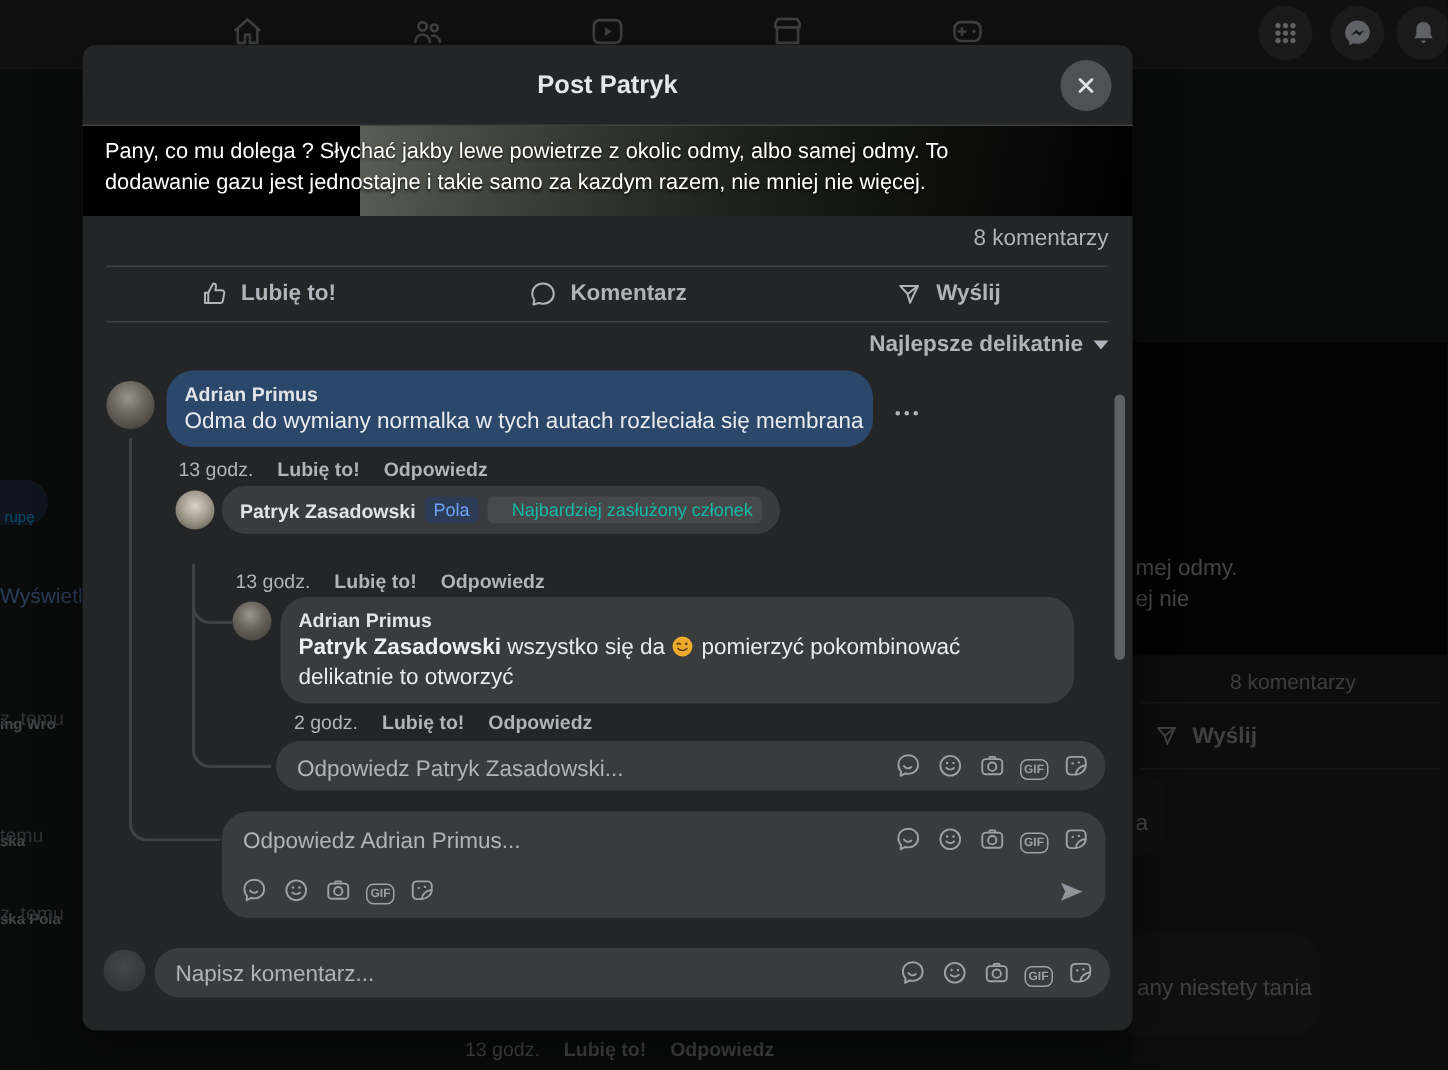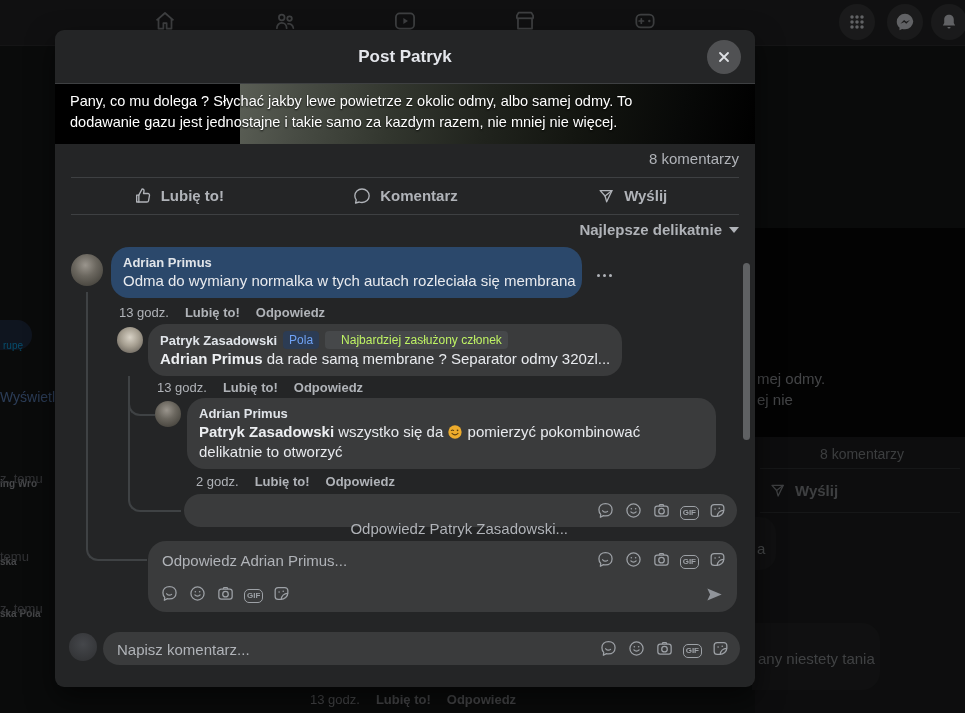--- a/index.html
+++ b/index.html
@@ -41,21 +41,21 @@
   .av-self{background:radial-gradient(circle at 50% 40%,#45474b 0%,#2e2f31 100%);}
   .bubble{border-radius:18px;padding:7px 12px;box-sizing:border-box;}
   .bub-gray{background:#3a3b3c;}
   .bub-blue{background:#2b486b;}
   .c-name{font-size:13px;font-weight:600;color:#e0e4e9;line-height:17px;white-space:nowrap;}
   .c-text{font-size:15px;color:#e8eaee;line-height:20px;}
   .nowrap{white-space:nowrap;}
   .mention{font-weight:700;color:#eceef1;}
   .chip{display:inline-block;font-size:12px;font-weight:500;border-radius:4px;padding:2px 6px;line-height:14px;}
   .chip-autor{background:#2c3c54;color:#6fa2f5;}
-  .chip-member{background:#46484a;color:#bef264;padding-left:16px;}
+  .chip-member{background:#46484a;color:#14b8a6;padding-left:16px;}
   .name-row{display:flex;align-items:center;gap:6px;}
   .meta{display:flex;gap:16px;font-size:13px;color:#b0b3b8;align-items:center;}
   .meta .lnk{font-weight:700;cursor:pointer;}
   .dotsicon{display:flex;gap:3px;align-items:center;cursor:pointer;padding:6px;}
   .dotsicon i{width:3px;height:3px;border-radius:50%;background:#b0b3b8;display:block;}
   .tline{border-left:2px solid #3f4244;}
   .tline.curve{border-bottom:2px solid #3f4244;border-bottom-left-radius:12px;}
   .pill{background:#3a3b3c;border-radius:17px;}
   .pill input,#composer input{background:transparent;border:none;outline:none;color:#e4e6eb;font-size:15px;font-family:"Liberation Sans",sans-serif;}
   .pill input::placeholder,#composer input::placeholder{color:#b0b3b8;opacity:1;}
@@ -319,21 +319,20 @@
       <span class="lnk">Odpowiedz</span>
     </div>
 
     <div class="abs avatar av-patryk" style="left:62px;top:297px;width:26px;height:26px"></div>
     <div class="abs bubble bub-gray" style="left:93px;top:294px">
       <div class="name-row">
         <span class="c-name">Patryk Zasadowski</span>
         <span class="chip chip-autor">Pola</span>
         <span class="chip chip-member">Najbardziej zasłużony członek</span>
       </div>
-      <div class="c-text nowrap"><span class="mention">Adrian Primus</span><span> da rade samą membrane ? Separator odmy 320zl...</span></div>
     </div>
     <div class="abs meta" style="left:102px;top:350px">
       <span>13 godz.</span>
       <span class="lnk">Lubię to!</span>
       <span class="lnk">Odpowiedz</span>
     </div>
 
     <div class="abs avatar av-adrian" style="left:100px;top:371px;width:26px;height:26px"></div>
     <div class="abs bubble bub-gray" style="left:132px;top:368px;width:529px">
       <div class="c-name">Adrian Primus</div>
@@ -341,21 +340,21 @@
             <use href="#i-wink"></use>
           </svg><span> pomierzyć pokombinować delikatnie to otworzyć</span></div>
     </div>
     <div class="abs meta" style="left:141px;top:444px">
       <span>2 godz.</span>
       <span class="lnk">Lubię to!</span>
       <span class="lnk">Odpowiedz</span>
     </div>
 
     <div class="abs pill" style="left:129px;top:464px;width:553px;height:33px">
-      <input style="position: absolute; left: 12px; top: 17px; height: 33px; width: 370px; text-align: right;" placeholder="Odpowiedz Patryk Zasadowski...">
+      <input style="position: absolute; left: 12px; top: 1px; height: 33px; width: 370px;" placeholder="Odpowiedz Patryk Zasadowski...">
       <span class="irow" style="position:absolute;right:10px;top:7px">
         <svg class="ic">
             <use href="#i-avatar"></use>
           </svg>
         <svg class="ic">
             <use href="#i-smile"></use>
           </svg>
         <svg class="ic">
             <use href="#i-camera"></use>
           </svg>

